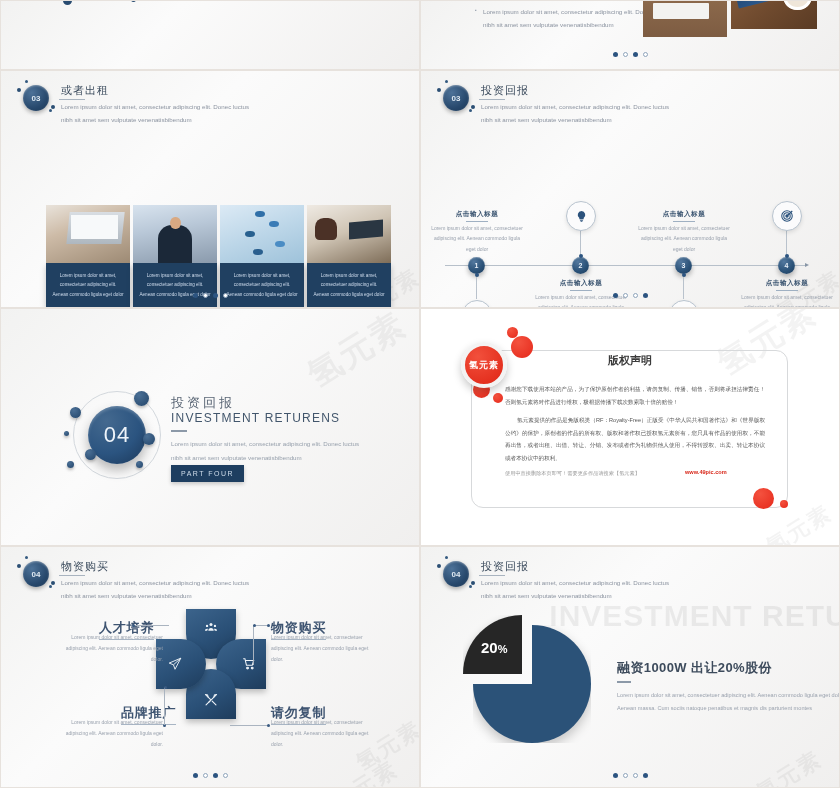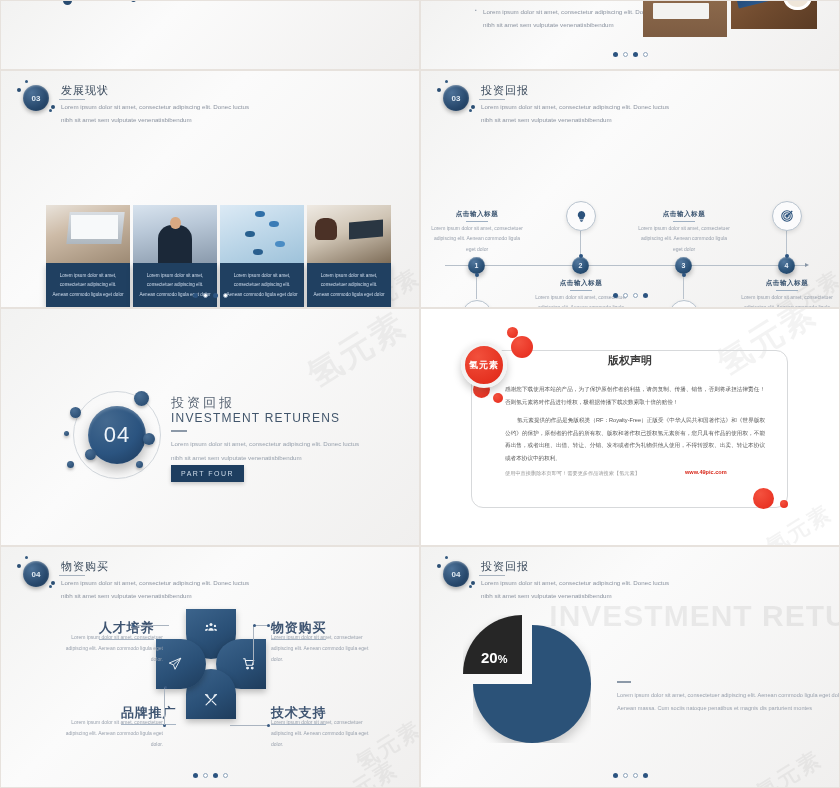--- a/index.html
+++ b/index.html
@@ -231,21 +231,21 @@
       <i class="off"></i>
     </div>
   </div>
 
   <div class="slide">
     <div class="wm sm" style="right:-4px;bottom:-2px;">氢元素</div>
     <div class="hdr">
       <div class="hdr-badge">03</div>
       <div class="hdr-dot2" style="left:2px;top:-3px;"></div>
       <div class="hdr-dot2" style="left:26px;top:26px;"></div>
-      <div class="hdr-title">发展现状</div>
+      <div class="hdr-title">或者出租</div>
       <div class="hdr-rule"></div>
       <div class="hdr-sub">
         <span>Lorem ipsum dolor sit amet, consectetur adipiscing elit. Donec luctus</span><br>
         <span>nibh sit amet sem vulputate venenatisbibendum</span>
       </div>
     </div>
 
     <div class="card" style="left:45px;top:134px;">
       <div class="card-img img-a"></div>
       <div class="card-cap">
@@ -451,21 +451,21 @@
     <div class="st-t" style="left:270px;top:72px;">物资购买</div>
     <div class="st-d" style="left:270px;top:85px;">Lorem ipsum dolor sit amet, consectetuer adipiscing elit. Aenean commodo ligula eget dolor.</div>
     <div class="st-line r" style="left:252px;top:78px;width:16px;"></div>
     <div class="st-line" style="left:252px;top:78px;width:1px;height:40px;background:#aab4c0;"></div>
 
     <div class="st-t" style="left:120px;top:157px;">品牌推广</div>
     <div class="st-d" style="left:64px;top:170px;text-align:right;">Lorem ipsum dolor sit amet, consectetuer adipiscing elit. Aenean commodo ligula eget dolor.</div>
     <div class="st-line l" style="left:163px;top:178px;width:1px;height:0;"></div>
     <div class="st-line" style="left:163px;top:140px;width:1px;height:38px;background:#aab4c0;"></div>
 
-    <div class="st-t" style="left:270px;top:157px;">技术支持</div>
+    <div class="st-t" style="left:270px;top:157px;">请勿复制</div>
     <div class="st-d" style="left:270px;top:170px;">Lorem ipsum dolor sit amet, consectetuer adipiscing elit. Aenean commodo ligula eget dolor.</div>
     <div class="st-line r" style="left:229px;top:178px;width:39px;"></div>
 
     <div class="pager">
       <i class="on"></i>
       <i class="off"></i>
       <i class="on"></i>
       <i class="off"></i>
     </div>
   </div>
@@ -481,22 +481,23 @@
       <div class="hdr-title">投资回报</div>
       <div class="hdr-rule"></div>
       <div class="hdr-sub">
         <span>Lorem ipsum dolor sit amet, consectetur adipiscing elit. Donec luctus</span><br>
         <span>nibh sit amet sem vulputate venenatisbibendum</span>
       </div>
     </div>
 
     <div class="pie" style="left:52px;top:78px;"></div>
     <div class="pie-slice" style="left:42px;top:68px;"></div>
-    <div class="pie-lbl" style="left:60px;top:92px;margin-top:10px;">20<em>%</em></div>
-
+    <div class="pie-lbl" style="left:60px;top:92px;">20<em>%</em></div>
+
+    <div class="pie-h" style="left:196px;top:112px;">融资1000W 出让20%股份</div>
     <div class="pie-rule" style="left:196px;top:134px;"></div>
     <div class="pie-tx" style="left:196px;top:142px;">Lorem ipsum dolor sit amet, consectetuer adipiscing elit. Aenean commodo ligula eget dolor. Aenean massa. Cum sociis natoque penatibus et magnis dis parturient montes</div>
 
     <div class="pager">
       <i class="on"></i>
       <i class="off"></i>
       <i class="off"></i>
       <i class="on"></i>
     </div>
   </div>

